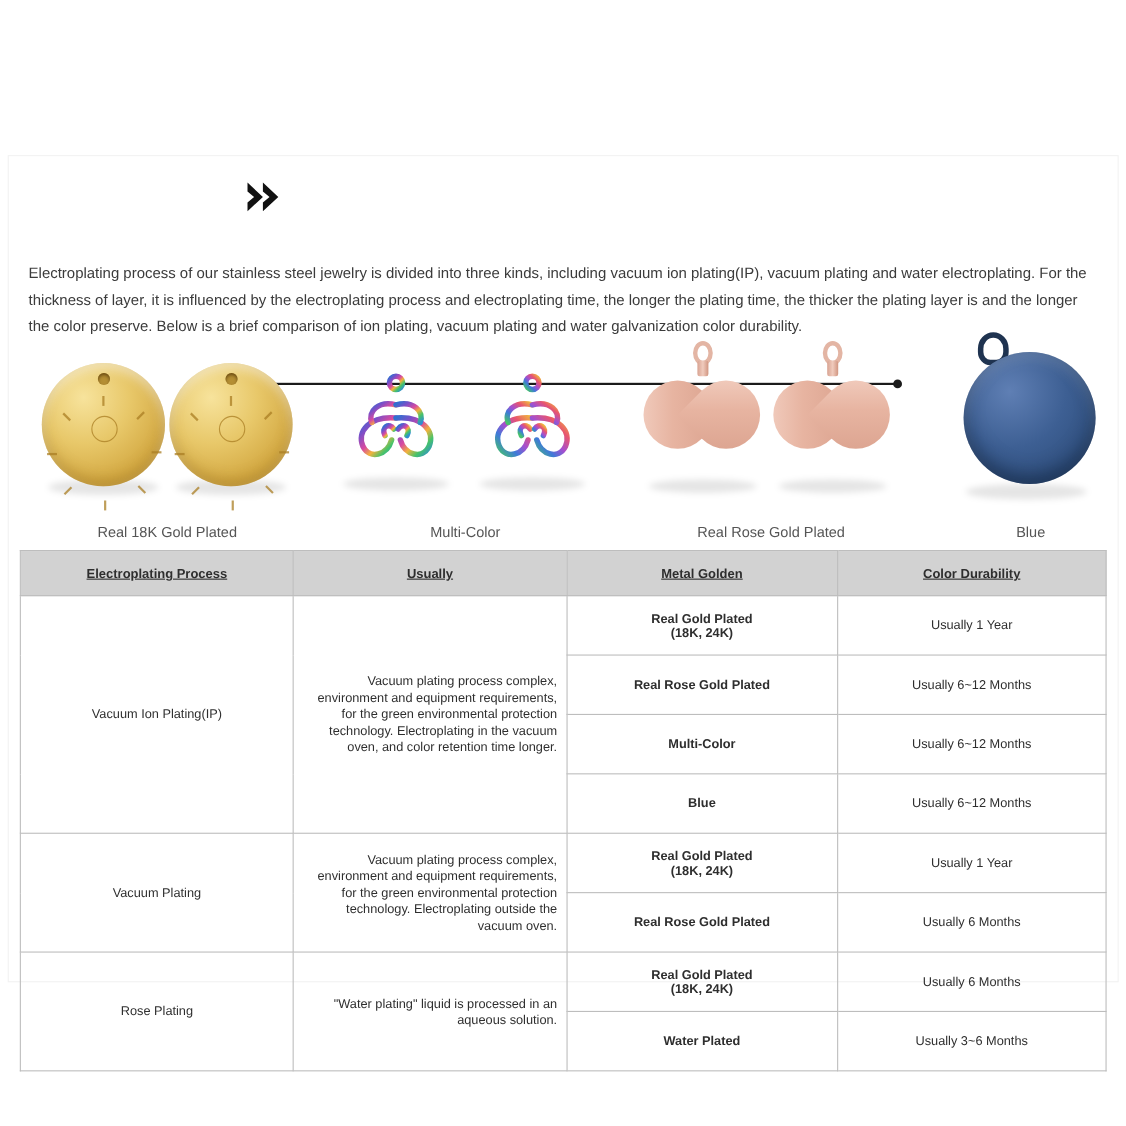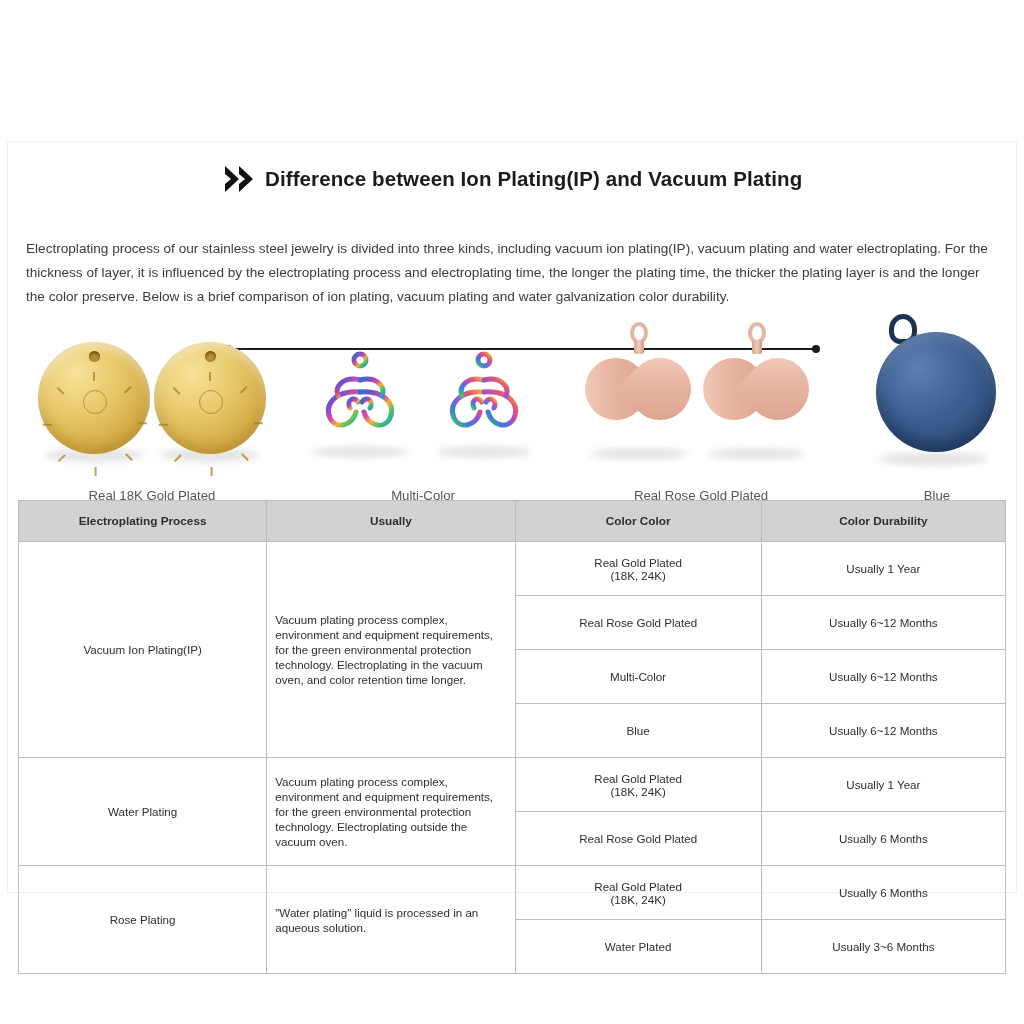--- a/index.html
+++ b/index.html
@@ -89,21 +89,21 @@
     font-size: 13.6px;
     line-height: 24px;
     color: #3b3b3b;
     text-align: left;
   }
 
   
   .gallery {
     position: absolute;
     left: 0px;
-    top: 172px;
+    top: 160px;
     width: 1008px;
     height: 200px;
   }
   .gal-cell {
     position: absolute;
     top: 0;
     height: 170px;
   }
   .gal-caption {
     position: absolute;
@@ -263,57 +263,57 @@
     color: #2e2e2e;
     padding: 6px 8px;
     vertical-align: middle;
   }
   table.spec thead th {
     background: #d2d2d2;
     font-weight: bold;
     text-align: center;
     height: 28px;
     font-size: 11.8px;
+    text-decoration: underline;
   }
   td.center {
     text-align: center;
   }
   td.feature {
-    text-align: left;
+    text-align: right;
     line-height: 15px;
     font-size: 11.4px;
     padding: 8px 10px;
   }
   td.process {
     text-align: center;
     font-size: 11.8px;
   }
   td.rowh {
     height: 41px;
   }
   .col1 { width: 248px; }
   .col2 { width: 248px; }
   .col3 { width: 246px; }
   .col4 { width: 244px; }
-  .nowrap-pre { white-space: pre-line; }
+  .nowrap-pre { white-space: pre-line; font-weight: bold; }
 </style>
 </head>
 <body>
 
 <div class="page">
   <div class="content-card">
 
     <div class="title-row">
       <span class="chevrons">
         <svg width="34" height="30" viewBox="0 0 34 30" xmlns="http://www.w3.org/2000/svg">
           <polygon points="2,2 16,15 2,28 2,20 8,15 2,10" fill="#111111"></polygon>
           <polygon points="16,2 30,15 16,28 16,20 22,15 16,10" fill="#111111"></polygon>
         </svg>
       </span>
-      <span class="title-text">Difference between Ion Plating(IP) and Vacuum Plating</span>
     </div>
 
     <div class="rule">
       <span class="dot left"></span>
       <span class="line"></span>
       <span class="dot right"></span>
     </div>
 
     <div class="paragraph">Electroplating process of our stainless steel jewelry is divided into three kinds, including vacuum ion plating(IP), vacuum plating and water electroplating. For the thickness of layer, it is influenced by the electroplating process and electroplating time, the longer the plating time, the thicker the plating layer is and the longer the color preserve. Below is a brief comparison of ion plating, vacuum plating and water galvanization color durability.</div>
 
@@ -443,21 +443,21 @@
         <colgroup>
           <col class="col1">
             <col class="col2">
             <col class="col3">
             <col class="col4">
         </colgroup>
         <thead>
           <tr>
             <th>Electroplating Process</th>
             <th>Usually</th>
-            <th>Color Color</th>
+            <th>Metal Golden</th>
             <th>Color Durability</th>
           </tr>
         </thead>
         <tbody>
 
           <tr>
             <td class="process" rowspan="4">Vacuum Ion Plating(IP)</td>
             <td class="feature" rowspan="4">Vacuum plating process complex, environment and equipment requirements, for the green environmental protection technology. Electroplating in the vacuum oven, and color retention time longer.</td>
             <td class="center rowh nowrap-pre">Real Gold Plated
 (18K, 24K)</td>
@@ -470,21 +470,21 @@
           <tr>
             <td class="center rowh nowrap-pre">Multi-Color</td>
             <td class="center rowh">Usually 6~12 Months</td>
           </tr>
           <tr>
             <td class="center rowh nowrap-pre">Blue</td>
             <td class="center rowh">Usually 6~12 Months</td>
           </tr>
 
           <tr>
-            <td class="process" rowspan="2">Water Plating</td>
+            <td class="process" rowspan="2">Vacuum Plating</td>
             <td class="feature" rowspan="2">Vacuum plating process complex, environment and equipment requirements, for the green environmental protection technology. Electroplating outside the vacuum oven.</td>
             <td class="center rowh nowrap-pre">Real Gold Plated
 (18K, 24K)</td>
             <td class="center rowh">Usually 1 Year</td>
           </tr>
           <tr>
             <td class="center rowh nowrap-pre">Real Rose Gold Plated</td>
             <td class="center rowh">Usually 6 Months</td>
           </tr>
 

